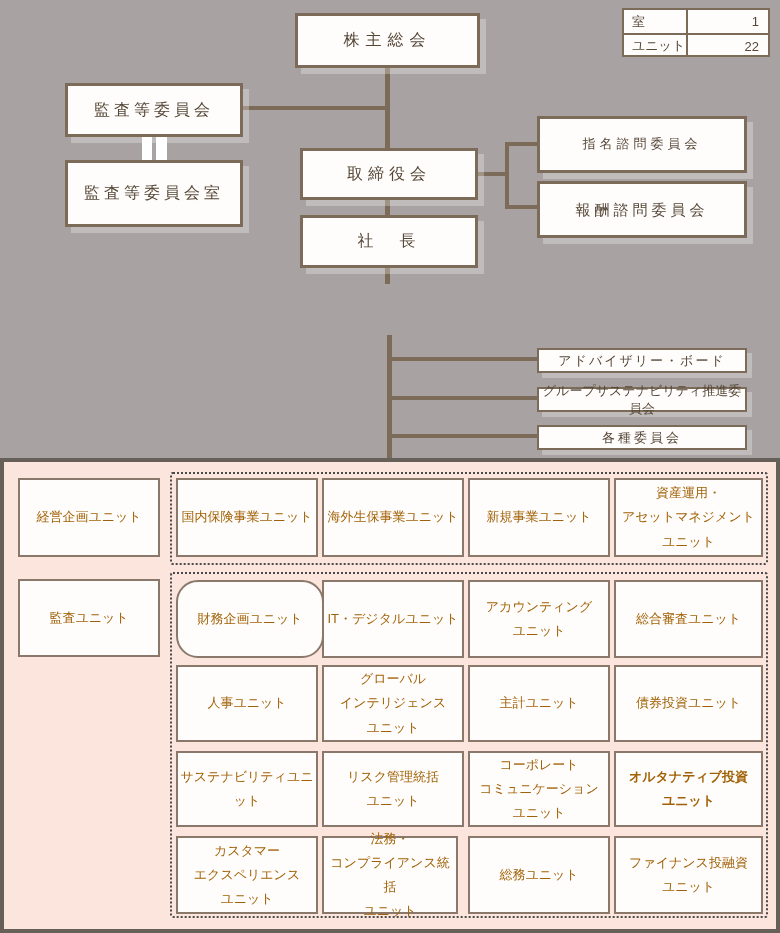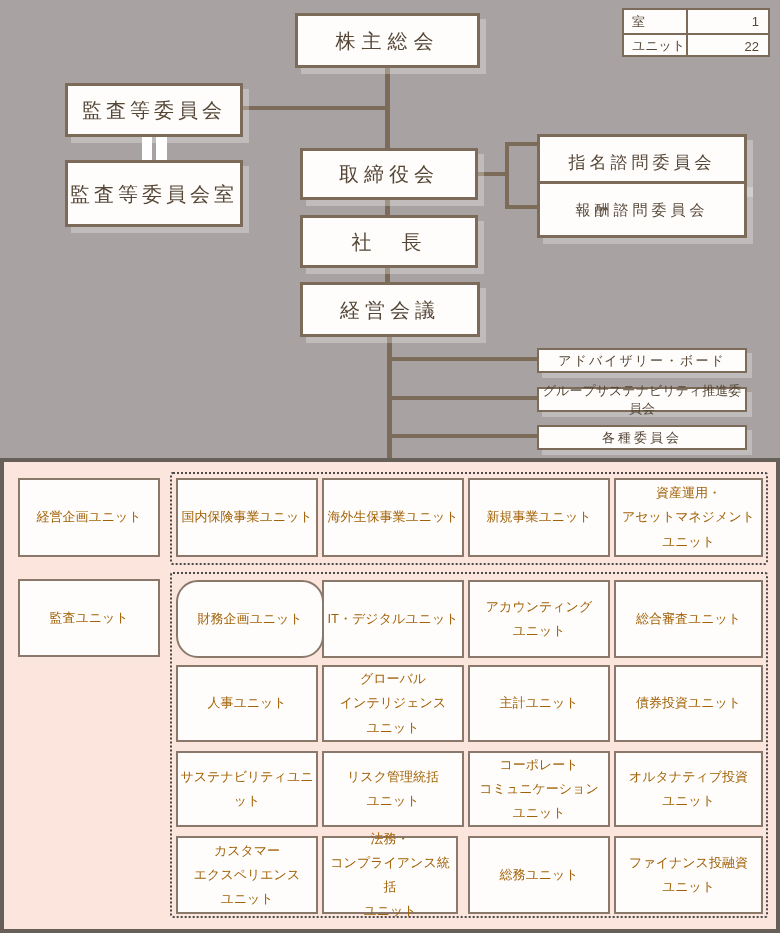--- a/index.html
+++ b/index.html
@@ -7,21 +7,21 @@
     position:relative;width:780px;height:933px;margin:0 auto;
     background:#a8a2a2;overflow:hidden;
     font-family:"Liberation Sans","DejaVu Sans",sans-serif;
     color:#554636;
   }
   
   .box{
     position:absolute;background:#fffdfc;border:3px solid #7b6b58;
     display:flex;align-items:center;justify-content:center;
     box-sizing:border-box;white-space:pre-line;text-align:center;
-    font-size:20px;font-weight:500;line-height:1.4;
+    font-size:16px;font-weight:500;line-height:1.4;
     box-shadow:6px 6px 0 rgba(255,255,255,0.28);
   }
   .sbox{
     position:absolute;background:#fffdfc;border:2px solid #7b6b58;
     display:flex;align-items:center;justify-content:center;
     box-sizing:border-box;text-align:center;
     font-size:13px;font-weight:500;
     box-shadow:5px 5px 0 rgba(255,255,255,0.28);
   }
   
@@ -71,24 +71,23 @@
   <div class="hline" style="left:505px;top:142px;width:34px;height:4px;"></div>
   <div class="hline" style="left:505px;top:205px;width:34px;height:4px;"></div>
   <div class="hline" style="left:390px;top:357px;width:149px;height:4px;"></div>
   <div class="hline" style="left:390px;top:396px;width:149px;height:4px;"></div>
   <div class="hline" style="left:390px;top:434px;width:149px;height:4px;"></div>
 
   <div class="box" style="left:295px;top:13px;width:185px;height:55px;letter-spacing:6px;">株主総会</div>
   <div class="box" style="left:65px;top:83px;width:178px;height:54px;letter-spacing:4px;">監査等委員会</div>
   <div class="box" style="left:65px;top:160px;width:178px;height:67px;letter-spacing:4px;">監査等委員会室</div>
   <div class="box" style="left:300px;top:148px;width:178px;height:52px;letter-spacing:5px;">取締役会</div>
-  <div class="box" style="left:537px;top:116px;width:210px;height:57px;font-size:17px;letter-spacing:4px;margin-top:18px;">指名諮問委員会</div>
+  <div class="box" style="left:537px;top:116px;width:210px;height:57px;font-size:13px;letter-spacing:4px;">指名諮問委員会</div>
   <div class="box" style="left:537px;top:181px;width:210px;height:57px;font-size:15px;letter-spacing:4px;">報酬諮問委員会</div>
   <div class="box" style="left:300px;top:215px;width:178px;height:53px;letter-spacing:5px;">社　長</div>
-  <div class="box" style="left:300px;top:282px;width:180px;height:55px;letter-spacing:5px;">経営会議</div>
   <div class="sbox" style="left:537px;top:348px;width:210px;height:25px;letter-spacing:2px;">アドバイザリー・ボード</div>
   <div class="sbox" style="left:537px;top:387px;width:210px;height:25px;">グループサステナビリティ推進委員会</div>
   <div class="sbox" style="left:537px;top:425px;width:210px;height:25px;letter-spacing:3px;">各種委員会</div>
 
   <div class="mini-table">
     <div class="mt-row first">
       <div class="mt-label">室</div>
       <div class="mt-value">1</div>
     </div>
     <div class="mt-row">
@@ -124,21 +123,21 @@
 ユニット</div>
   <div class="ubox" style="left:468px;top:665px;width:142px;height:77px;">主計ユニット</div>
   <div class="ubox" style="left:614px;top:665px;width:149px;height:77px;">債券投資ユニット</div>
 
   <div class="ubox" style="left:176px;top:751px;width:142px;height:76px;">サステナビリティユニット</div>
   <div class="ubox" style="left:322px;top:751px;width:142px;height:76px;">リスク管理統括
 ユニット</div>
   <div class="ubox" style="left:468px;top:751px;width:142px;height:76px;">コーポレート
 コミュニケーション
 ユニット</div>
-  <div class="ubox" style="left:614px;top:751px;width:149px;height:76px;">オルタナティブ投資
+  <div class="ubox" style="left:614px;top:751px;width:149px;height:76px;font-weight:bold;">オルタナティブ投資
 ユニット</div>
 
   <div class="ubox" style="left:176px;top:836px;width:142px;height:78px;">カスタマー
 エクスペリエンス
 ユニット</div>
   <div class="ubox" style="left:322px;top:836px;width:136px;height:78px;">法務・
 コンプライアンス統括
 ユニット</div>
   <div class="ubox" style="left:468px;top:836px;width:142px;height:78px;">総務ユニット</div>
   <div class="ubox" style="left:614px;top:836px;width:149px;height:78px;">ファイナンス投融資

